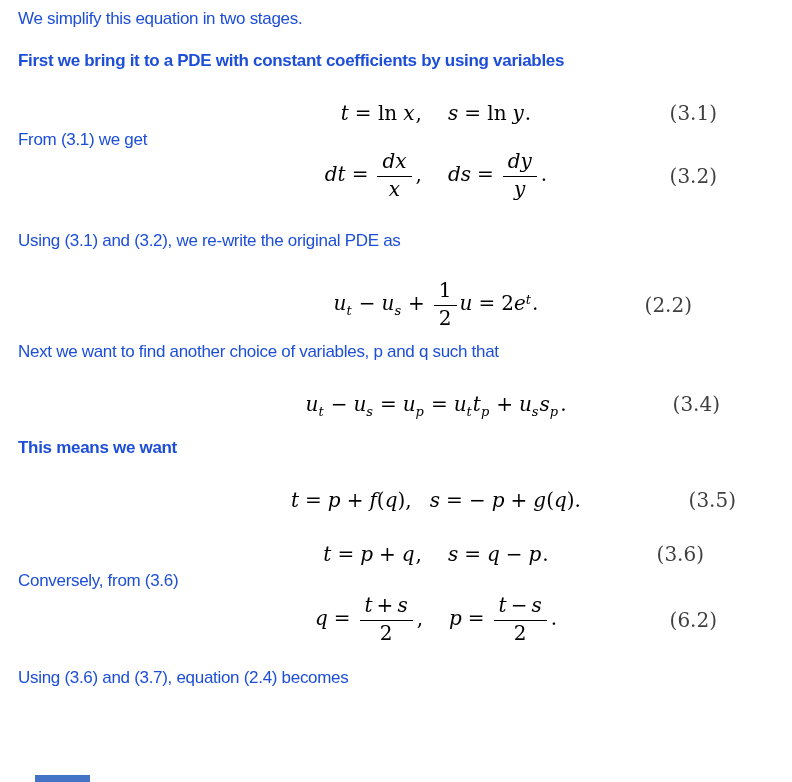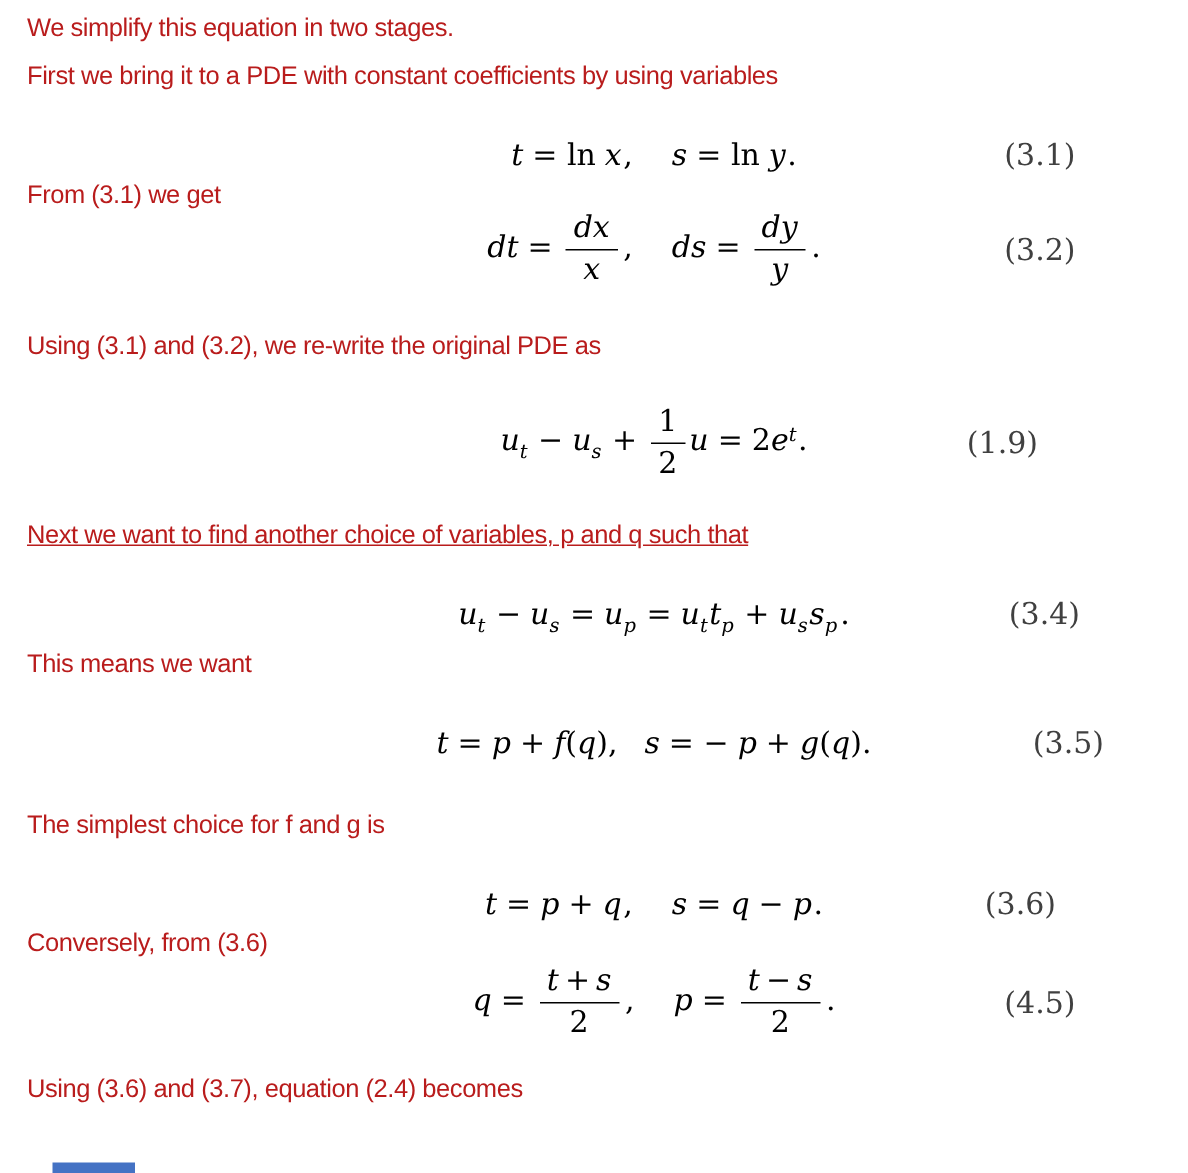--- a/index.html
+++ b/index.html
@@ -3,21 +3,21 @@
 <meta charset="utf-8">
 <style>
   html,body{margin:0;padding:0;}
   body{
     width:792px;height:782px;background:#ffffff;color:#141414;
     font-family:"Liberation Sans",sans-serif;overflow:hidden;
   }
   .page{position:relative;width:792px;height:782px;display:flex;flex-direction:column;background:#ffffff;}
   .para{
     margin:0;padding-left:18px;font-size:17px;line-height:22px;
-    letter-spacing:-0.3px;color:#b91c1c;white-space:nowrap;
+    letter-spacing:-0.3px;color:#1d4ed8;white-space:nowrap;
   }
   .eqrow{
     position:relative;width:100%;text-align:center;
     font-family:"DejaVu Serif",serif;font-size:20px;color:#000;line-height:26px;padding-left:40px;
   }
   .eqnum{
     position:absolute;right:115px;top:50%;transform:translateY(-50%);
     font-style:normal;font-family:"DejaVu Serif",serif;font-size:20px;color:#404040;
   }
   .mi{font-style:italic;}
@@ -27,22 +27,22 @@
   .gap{display:inline-block;width:26px;}
   .frac{
     display:inline-block;vertical-align:middle;text-align:center;
     margin:0 3px;line-height:1.08;
   }
   .frac .num{display:block;padding:0 5px 3px;border-bottom:1.7px solid #000;}
   .frac .den{display:block;padding:2px 5px 0;}
   sub{font-size:13px;font-style:italic;vertical-align:-5px;line-height:0;margin-right:1px;}
   sup{font-size:13px;font-style:italic;vertical-align:6px;line-height:0;}
   
-  .mt8{margin-top:8px;}  .mt6{margin-top:10px;}  .mt3{margin-top:3px;}
-  .mt22{margin-top:22px;} .mt26{} .mt27{margin-top:27px;text-decoration:underline;}
+  .mt8{margin-top:8px;}  .mt6{margin-top:20px;font-weight:bold;}  .mt3{margin-top:3px;}
+  .mt22{margin-top:22px;} .mt26{} .mt27{margin-top:12px;}
   .mt28{margin-top:28px;} .mt30{margin-top:30px;} .mt31{margin-top:31px;}
   .blue-bar{
     position:absolute;left:35px;bottom:0;width:55px;height:7px;
     background:#4472c4;
   }
 </style>
 </head>
 <body>
 
 <div class="page">
@@ -59,47 +59,46 @@
 
   <div class="eqrow mt26">
     <span class="math"><span class="mi">dt</span><span class="mo">=</span><span class="frac"><span class="num mi">dx</span><span class="den mi">x</span></span><span class="tight">,</span><span class="gap"></span><span class="mi">ds</span><span class="mo">=</span><span class="frac"><span class="num mi">dy</span><span class="den mi">y</span></span><span class="tight">.</span></span>
     <span class="eqnum">(3.2)</span>
   </div>
 
   <p class="para mt30">Using (3.1) and (3.2), we re-write the original PDE as</p>
 
   <div class="eqrow mt28">
     <span class="math"><span class="mi">u</span><sub>t</sub><span class="mo">−</span><span class="mi">u</span><sub>s</sub><span class="mo">+</span><span class="frac"><span class="num mn">1</span><span class="den mn">2</span></span><span class="mi">u</span><span class="mo">=</span><span class="mn">2</span><span class="mi">e</span><sup>t</sup><span class="tight">.</span></span>
-    <span class="eqnum" style="right:140px;">(1.9)</span>
+    <span class="eqnum" style="right:140px;">(2.2)</span>
   </div>
 
   <p class="para mt27">Next we want to find another choice of variables, p and q such that</p>
 
   <div class="eqrow mt28">
     <span class="math"><span class="mi">u</span><sub>t</sub><span class="mo">−</span><span class="mi">u</span><sub>s</sub><span class="mo">=</span><span class="mi">u</span><sub>p</sub><span class="mo">=</span><span class="mi">u</span><sub>t</sub><span class="mi">t</span><sub>p</sub><span class="mo">+</span><span class="mi">u</span><sub>s</sub><span class="mi">s</span><sub>p</sub><span class="tight">.</span></span>
     <span class="eqnum" style="right:112px;">(3.4)</span>
   </div>
 
   <p class="para mt6">This means we want</p>
 
   <div class="eqrow mt28">
     <span class="math"><span class="mi">t</span><span class="mo">=</span><span class="mi">p</span><span class="mo">+</span><span class="mi">f</span><span class="mn">(</span><span class="mi">q</span><span class="mn">),</span><span class="gap" style="width:18px;"></span><span class="mi">s</span><span class="mo">= −</span><span class="mi">p</span><span class="mo">+</span><span class="mi">g</span><span class="mn">(</span><span class="mi">q</span><span class="mn">).</span></span>
     <span class="eqnum" style="right:96px;">(3.5)</span>
   </div>
 
-  <p class="para mt31">The simplest choice for f and g is</p>
 
   <div class="eqrow mt28">
     <span class="math"><span class="mi">t</span><span class="mo">=</span><span class="mi">p</span><span class="mo">+</span><span class="mi">q</span><span class="tight">,</span><span class="gap"></span><span class="mi">s</span><span class="mo">=</span><span class="mi">q</span><span class="mo">−</span><span class="mi">p</span><span class="tight">.</span></span>
     <span class="eqnum" style="right:128px;">(3.6)</span>
   </div>
 
   <p class="para mt3">Conversely, from (3.6)</p>
 
   <div class="eqrow mt3">
     <span class="math"><span class="mi">q</span><span class="mo">=</span><span class="frac"><span class="num"><span class="mi">t</span><span class="mo" style="margin:0 4px;">+</span><span class="mi">s</span></span><span class="den mn">2</span></span><span class="tight">,</span><span class="gap"></span><span class="mi">p</span><span class="mo">=</span><span class="frac"><span class="num"><span class="mi">t</span><span class="mo" style="margin:0 4px;">−</span><span class="mi">s</span></span><span class="den mn">2</span></span><span class="tight">.</span></span>
-    <span class="eqnum">(4.5)</span>
+    <span class="eqnum">(6.2)</span>
   </div>
 
   <p class="para mt22">Using (3.6) and (3.7), equation (2.4) becomes</p>
 
   <div class="blue-bar"></div>
 </div>
 
 </body></html>

